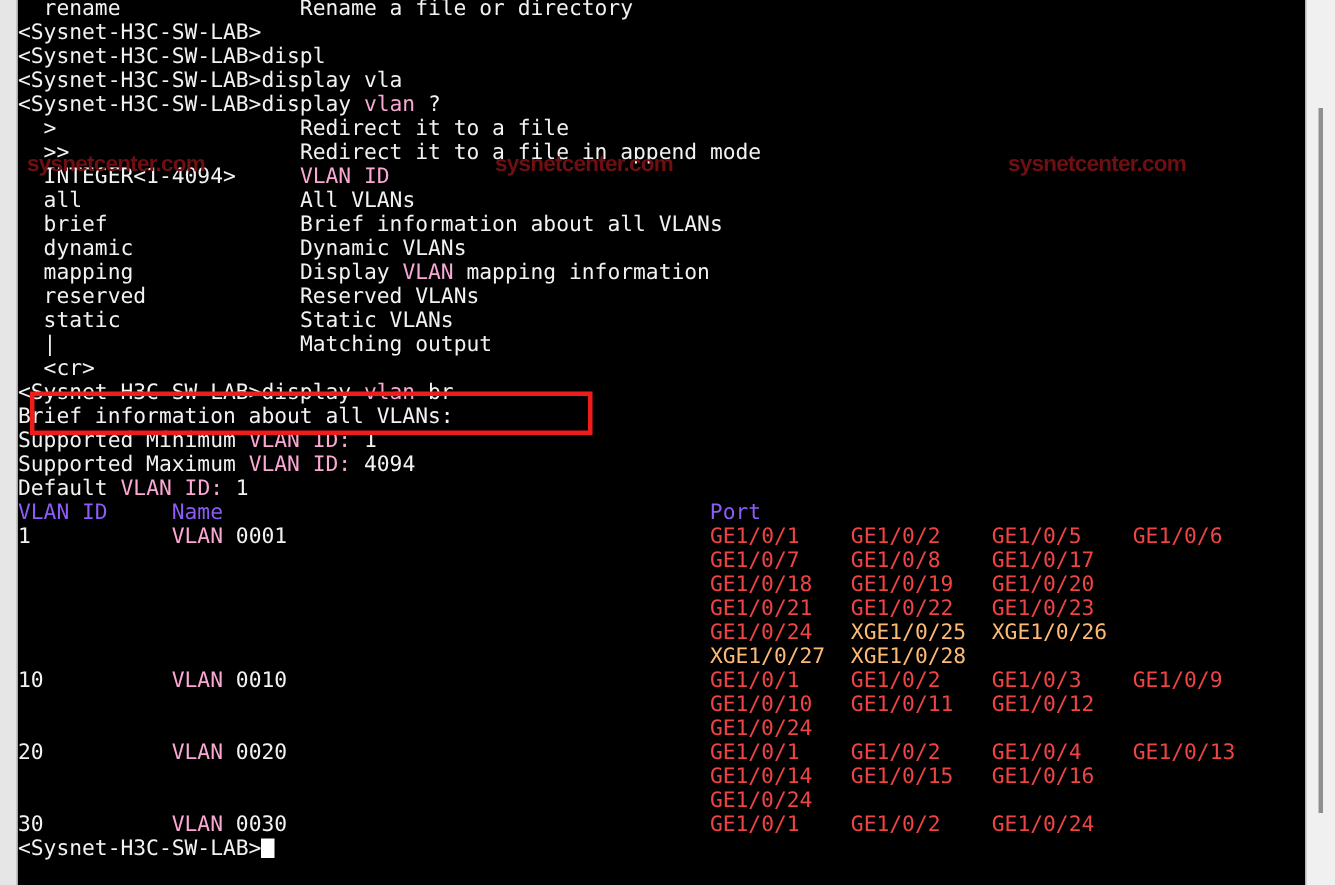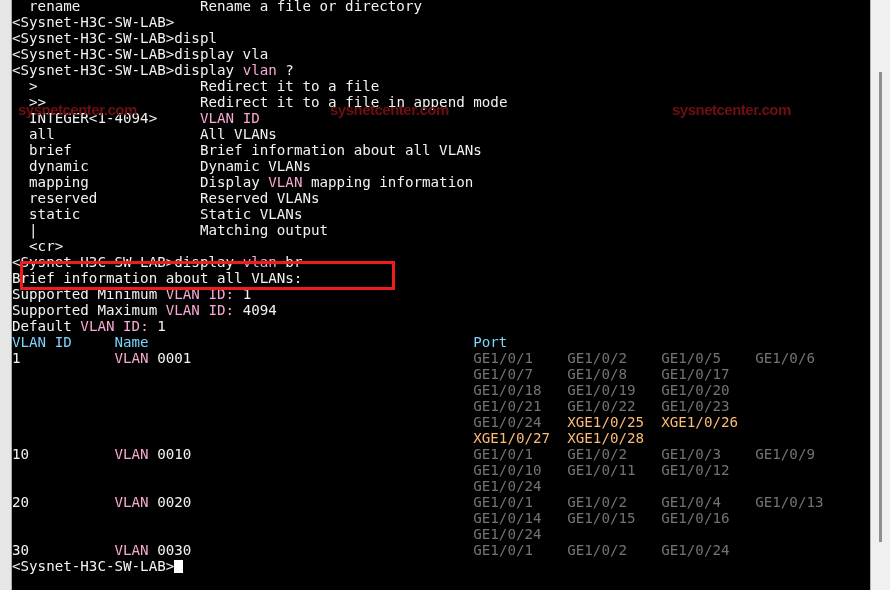--- a/index.html
+++ b/index.html
@@ -38,23 +38,23 @@
     left: 0; top: -2px;
     width: 858px;
     font-size: 14.2px;
     line-height: 16px;
     white-space: pre;
     color: #f2f2f2;
     letter-spacing: 0px;
   }
   .line { height: 16px; white-space: pre; }
   .kw   { color: #f9a8d4; }       
-  .ge   { color: #737373; }       
+  .ge   { color: #ef4444; }       
   .xge  { color: #fdba74; }       
-  .hdr  { color: #7dd3fc; }       
+  .hdr  { color: #8b5cf6; }       
   .wht  { color: #f2f2f2; }
   .cursor {
     display: inline-block;
     width: 9px; height: 13px;
     background: #ffffff;
     vertical-align: -2px;
   }
   
   #scrollbar {
     position: absolute;

